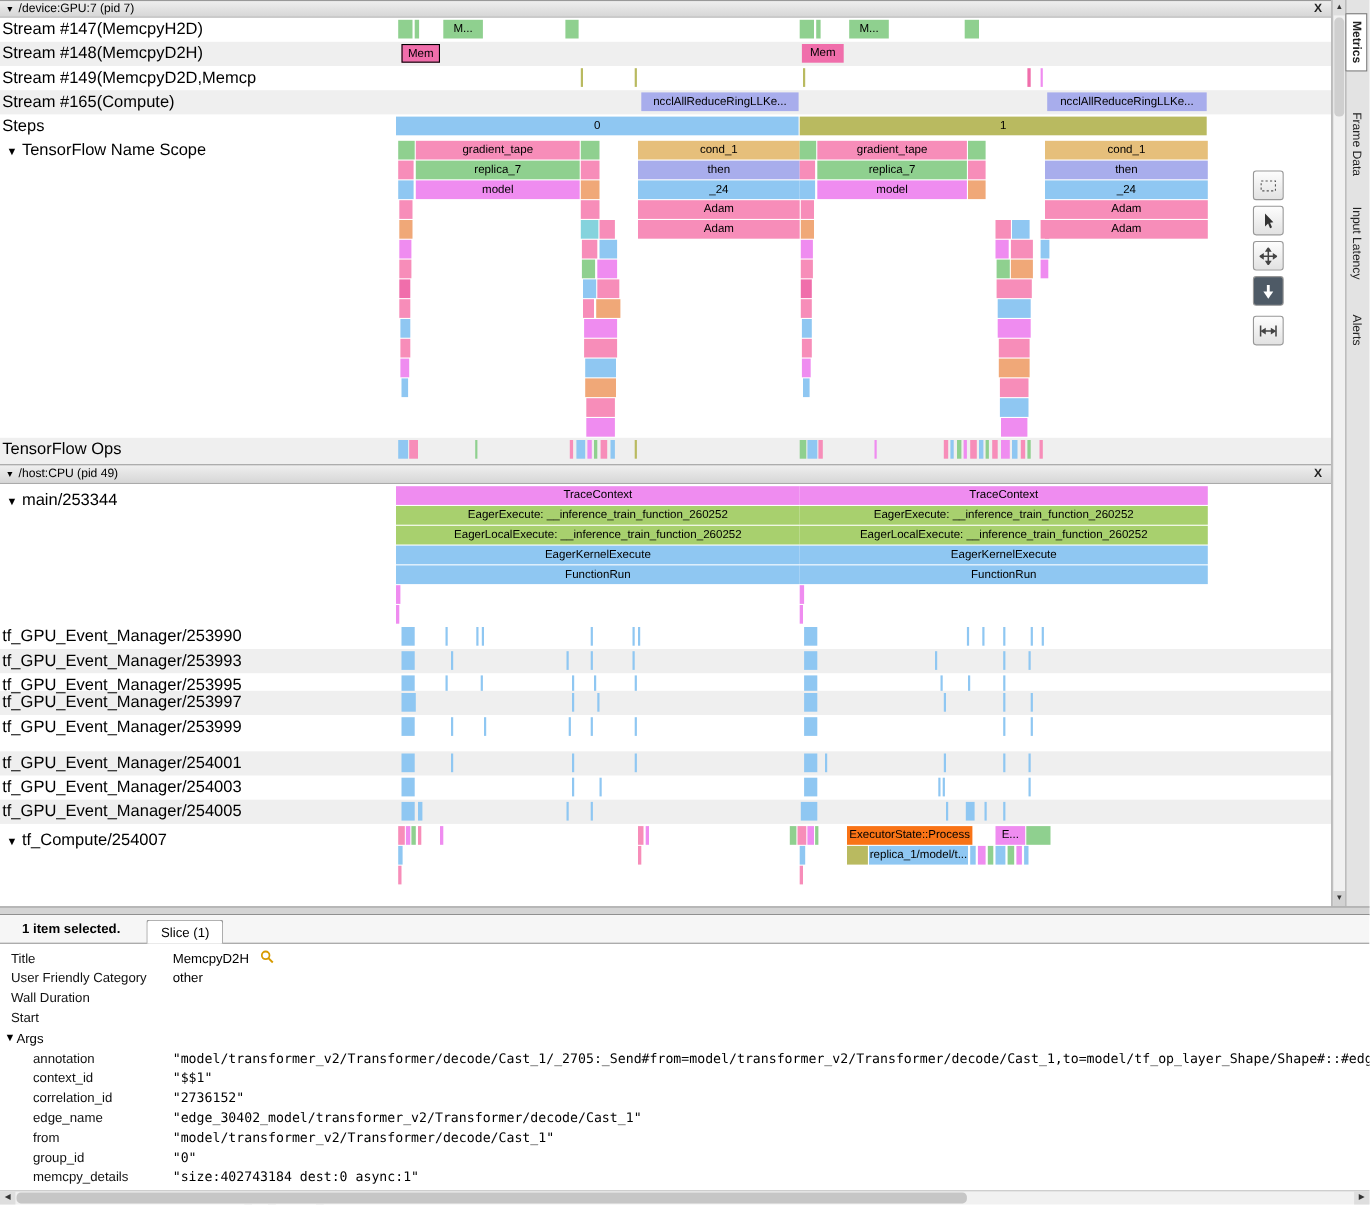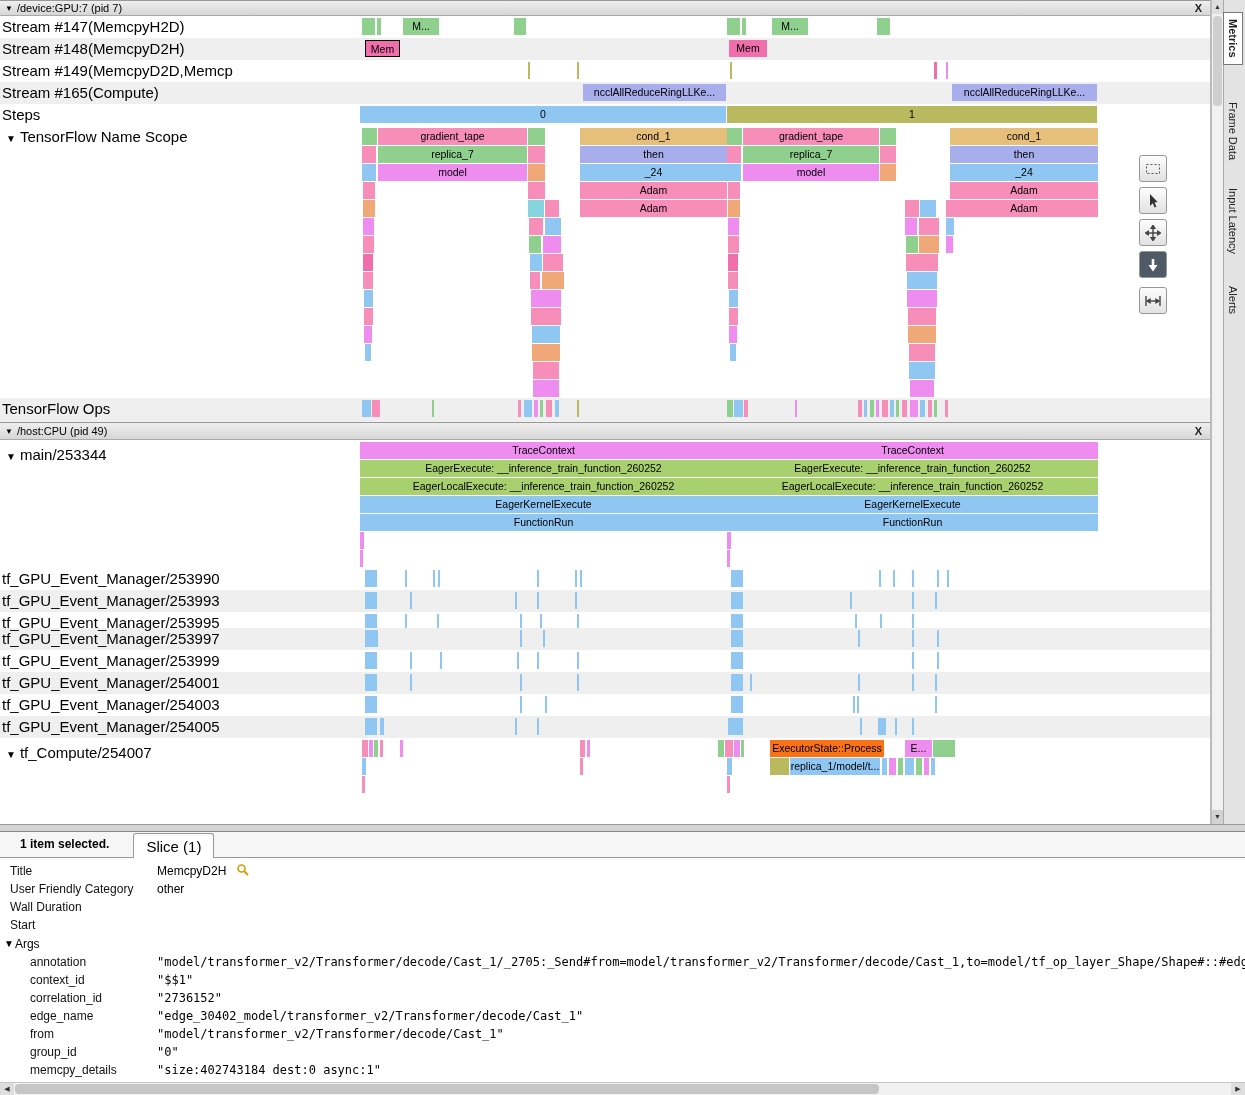--- a/index.html
+++ b/index.html
@@ -44,21 +44,21 @@
   .stab.t2 { top:182px; }
   .stab.t3 { top:280px; }
 
   
   .divider { position:absolute; left:0; top:824px; width:1245px; height:8px; background:#d4d4d4; border-top:1px solid #999; border-bottom:1px solid #888; }
 
   
   .details { position:absolute; left:0; top:832px; width:1245px; height:263px; background:#fff; overflow:hidden; }
   .tabbar { height:26px; background:#f6f6f6; border-bottom:1px solid #999; display:flex; align-items:flex-end; padding-left:20px;text-align:center; }
   .selcount { font-size:12px; font-weight:bold; margin:0 24px 6px 0; }
-  .slice-tab { font-size:15px; background:#fff; border:1px solid #999; border-bottom:none; border-radius:3px 3px 0 0; padding:4px 12px 3px 12px; margin-bottom:-1px; cursor:pointer; }
+  .slice-tab { font-size:12px; background:#fff; border:1px solid #999; border-bottom:none; border-radius:3px 3px 0 0; padding:4px 12px 3px 12px; margin-bottom:-1px; cursor:pointer; }
   .fields { padding-top:4px; }
   .f-row { display:flex; height:18px; align-items:center; font-size:12px; }
   .f-label { width:157px; padding-left:10px; color:#111; flex:none; }
   .f-value { color:#000; display:flex; align-items:center; gap:10px; }
   .args-hdr { height:19px; display:flex; align-items:center; font-size:12px; padding-left:4px; cursor:pointer; }
   .args-hdr .tri { font-size:10px; margin-right:1px; }
   .a-row { display:flex; height:18px; align-items:center; }
   .a-key { width:157px; padding-left:30px; font-size:12px; color:#111; flex:none; }
   .a-val { font-family:"DejaVu Sans Mono",monospace; font-size:12px; white-space:pre; color:#000; }
 
@@ -323,21 +323,21 @@
       <div class="track">
           <div class="bar" style="left: 365px; width: 13px; top: 0px; background: rgb(143, 199, 242);"></div>
           <div class="bar" style="left: 520px; width: 2px; top: 0px; background: rgb(143, 199, 242);"></div>
           <div class="bar" style="left: 543px; width: 2px; top: 0px; background: rgb(143, 199, 242);"></div>
           <div class="bar" style="left: 731px; width: 12px; top: 0px; background: rgb(143, 199, 242);"></div>
           <div class="bar" style="left: 858px; width: 2px; top: 0px; background: rgb(143, 199, 242);"></div>
           <div class="bar" style="left: 912px; width: 2px; top: 0px; background: rgb(143, 199, 242);"></div>
           <div class="bar" style="left: 937px; width: 2px; top: 0px; background: rgb(143, 199, 242);"></div>
         </div>
     </div>
-    <div class="row" style="height:22px">
+    <div class="row" style="height:33px">
       <span class="row-label">tf_GPU_Event_Manager/253999</span>
       <div class="track">
           <div class="bar" style="left: 365px; width: 12px; top: 0px; background: rgb(143, 199, 242);"></div>
           <div class="bar" style="left: 410px; width: 2px; top: 0px; background: rgb(143, 199, 242);"></div>
           <div class="bar" style="left: 440px; width: 2px; top: 0px; background: rgb(143, 199, 242);"></div>
           <div class="bar" style="left: 517px; width: 2px; top: 0px; background: rgb(143, 199, 242);"></div>
           <div class="bar" style="left: 537px; width: 2px; top: 0px; background: rgb(143, 199, 242);"></div>
           <div class="bar" style="left: 577px; width: 2px; top: 0px; background: rgb(143, 199, 242);"></div>
           <div class="bar" style="left: 731px; width: 12px; top: 0px; background: rgb(143, 199, 242);"></div>
           <div class="bar" style="left: 912px; width: 2px; top: 0px; background: rgb(143, 199, 242);"></div>

